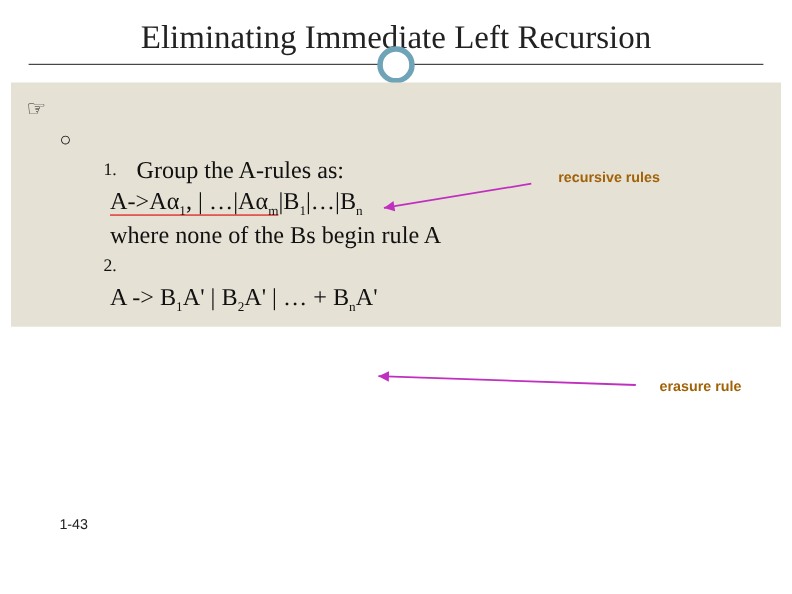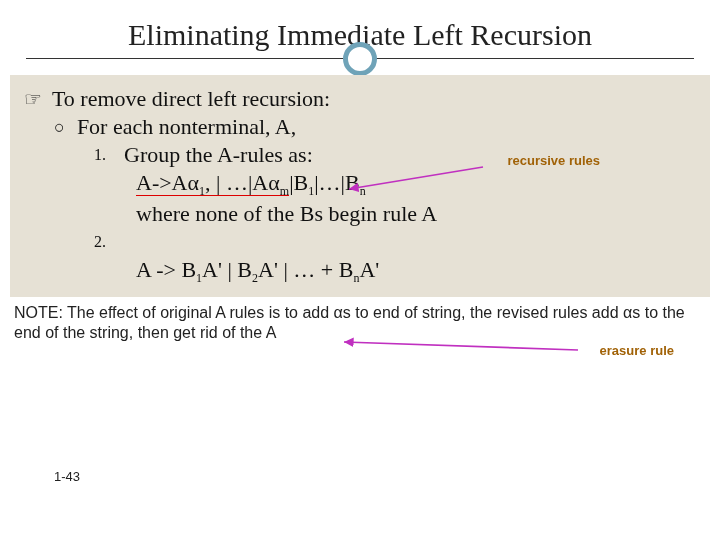--- a/index.html
+++ b/index.html
@@ -76,21 +76,21 @@
     align-items: flex-start;
     gap: 10px;
     margin-left: 70px;
   }
   .bul3-num {
     font-size: 16px;
     line-height: 28px;
     min-width: 20px;
   }
   .body-line {
-    margin-left: 112px;
+    margin-left: 76px;
   }
   .small-where {
     margin-left: 100px;
     font-family: Verdana, Arial, sans-serif;
     font-size: 20px;
   }
   .sub {
     font-size: 12px;
     vertical-align: sub;
   }
@@ -142,26 +142,24 @@
   <div class="title">Eliminating Immediate Left Recursion</div>
 
   <div class="rule-line">
     <div class="ring"></div>
   </div>
 
   <div class="content-block">
 
     <div class="bul1">
       <span class="bul1-icon">☞</span>
-      <span>To remove direct left recursion:</span>
     </div>
 
     <div class="bul2">
       <span class="bul2-icon">○</span>
-      <span>For each nonterminal, A,</span>
     </div>
 
     <div class="bul3">
       <span class="bul3-num">1.</span>
       <span>Group the A-rules as:</span>
     </div>
 
     <div class="body-line">
       <span class="underline-red">
         <span>A-&gt;A</span><span>α</span><span class="sub">1</span><span>, | …|A</span><span>α</span><span class="sub">m</span></span><span>|B</span><span class="sub">1</span><span>|…|B</span><span class="sub">n</span>
@@ -198,17 +196,16 @@
           <marker id="ah2" markerWidth="8" markerHeight="8" refX="6" refY="3" orient="auto">
             <path d="M0,0 L6,3 L0,6 Z" fill="#c030c0"></path>
           </marker>
         </defs>
         <line x1="238" y1="18" x2="4" y2="10" stroke="#c030c0" stroke-width="1.6" marker-end="url(#ah2)"></line>
       </svg>
     </div>
 
   </div>
 
-  <div class="note">NOTE: The effect of original A rules is to add αs to end of string, the revised rules add αs to the end of the string, then get rid of the A</div>
 
   <div class="pagenum">1-43</div>
 
 </div>
 
 </body></html>

